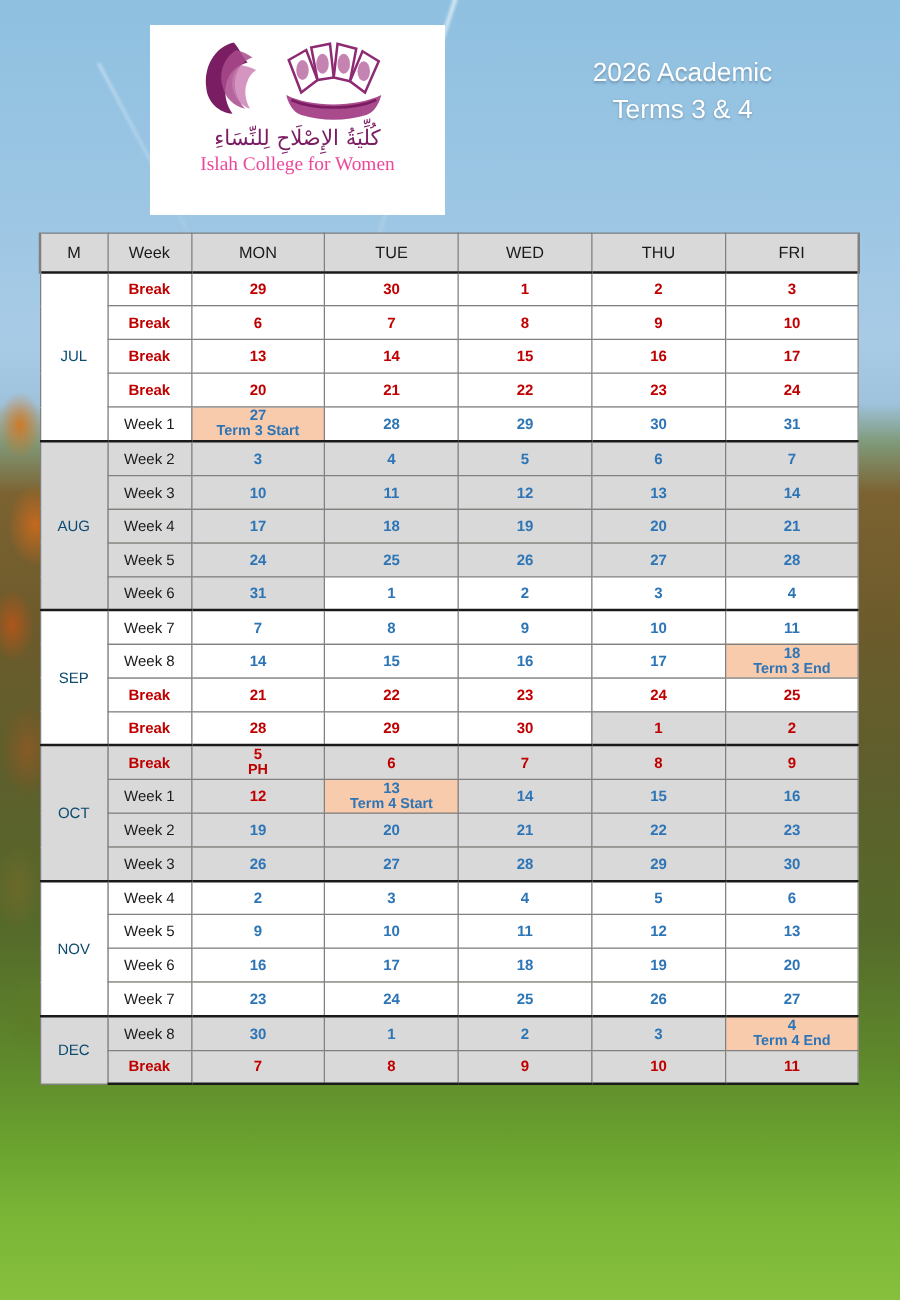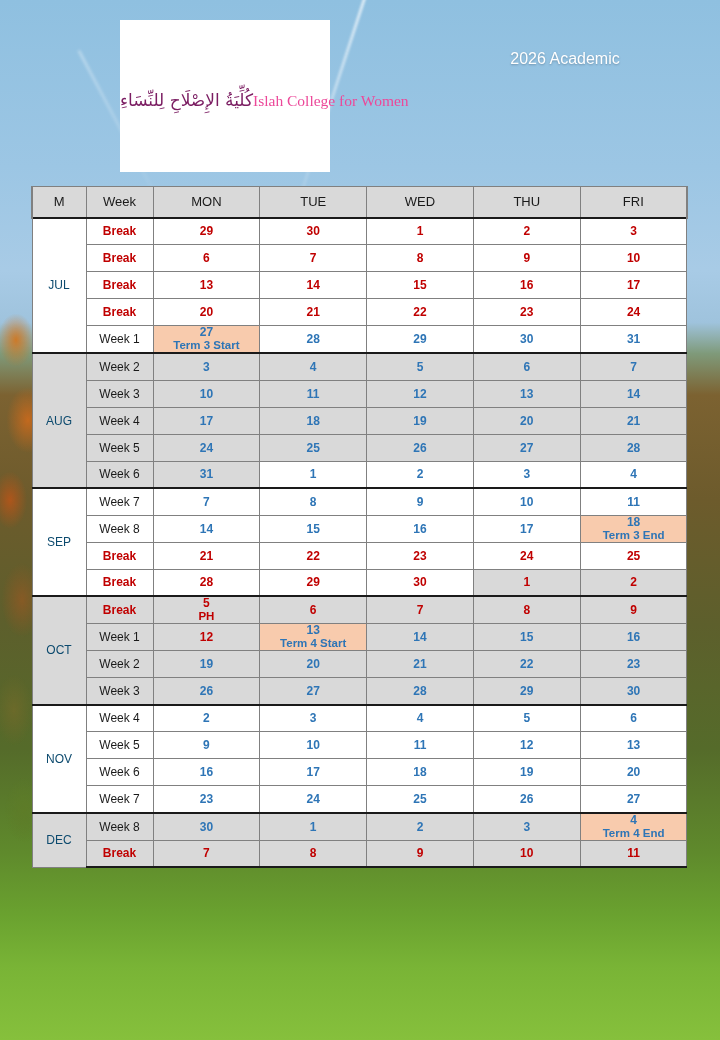--- a/index.html
+++ b/index.html
@@ -76,40 +76,40 @@
     transform: rotate(-28deg);
     filter: blur(1.4px);
   }
 
   
   .header {
     position: absolute; left: 0; top: 0; width: 720px; height: 186px;
   }
   .logo-box {
     position: absolute; left: 120px; top: 20px;
-    width: 210px; height: 152px;
+    width: 236px; height: 152px;
     background: #ffffff;
-    display: flex; flex-direction: row;
+    display: flex; flex-direction: column;
     align-items: center; justify-content: flex-start;
     padding-top: 8px;
   }
   .logo-art { width: 170px; height: 72px; display: block; }
   .logo-arabic {
     font-family: "DejaVu Sans", sans-serif;
     font-size: 17px; color: #7b1d62; direction: rtl;
     margin-top: 2px; line-height: 1.15; white-space: nowrap;
   }
   .logo-name {
     font-family: "Liberation Serif", serif;
     font-size: 15.5px; color: #ec4899; margin-top: 1px; white-space: nowrap;
   }
   .title {
-    position: absolute; left: 415px; top: 44px; width: 300px;
+    position: absolute; left: 396px; top: 44px; width: 300px;
     text-align: center; color: #ffffff;
-    font-size: 16px; line-height: 29px; font-weight: 400;
+    font-size: 21px; line-height: 29px; font-weight: 400;
     text-shadow: 0 1px 2px rgba(40,60,80,.35);
   }
 
   
   .cal-wrap {
     position: absolute; left: 31px; top: 186px;
     width: 655px;
   }
   table.cal {
     border-collapse: collapse;
@@ -209,20 +209,21 @@
         </g>
         <path d="M76 48 C95 58 132 58 152 48 C150 56 146 62 140 64 C124 69 104 69 88 64 C82 62 78 56 76 48 Z" fill="#a84a8c"></path>
         <path d="M80 52 C98 60 130 60 148 52" stroke="#7b1d62" stroke-width="2" fill="none"></path>
       </svg>
       <div class="logo-arabic">كُلِّيَةُ الإِصْلَاحِ لِلنِّسَاءِ</div>
       <div class="logo-name">Islah College for Women</div>
     </div>
 
     <div class="title">
       <div>2026 Academic</div>
+      <div>Terms 3 &amp; 4</div>
     </div>
   </div>
 
   <div class="cal-wrap">
     <table class="cal">
       <colgroup>
         <col class="c-m">
           <col class="c-week">
         <col class="c-day">
           <col class="c-day">

